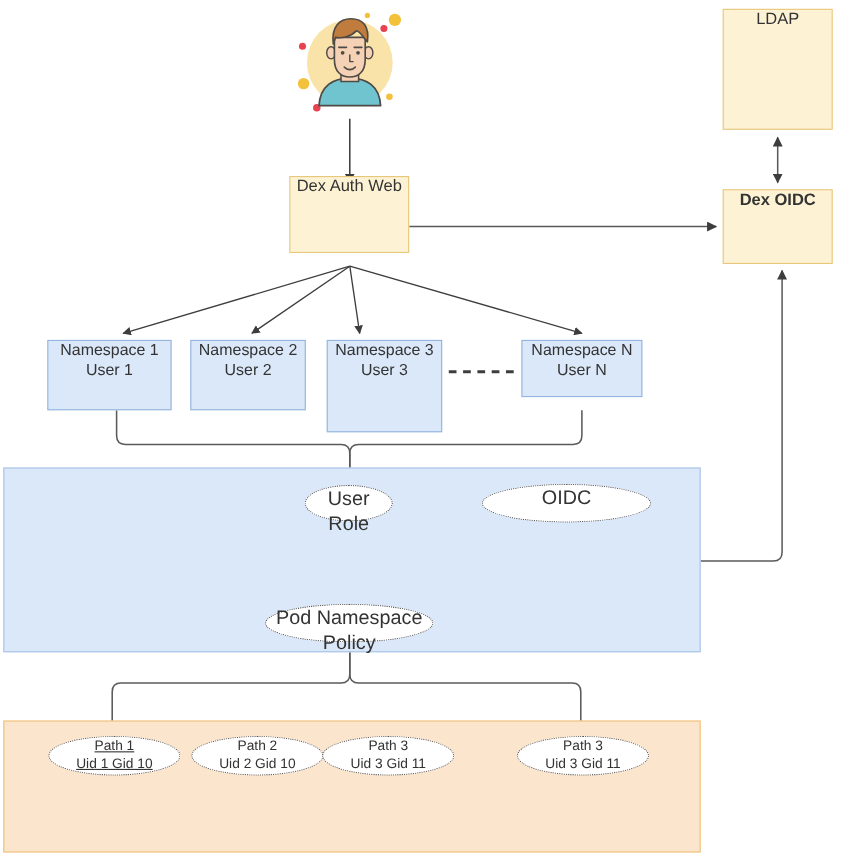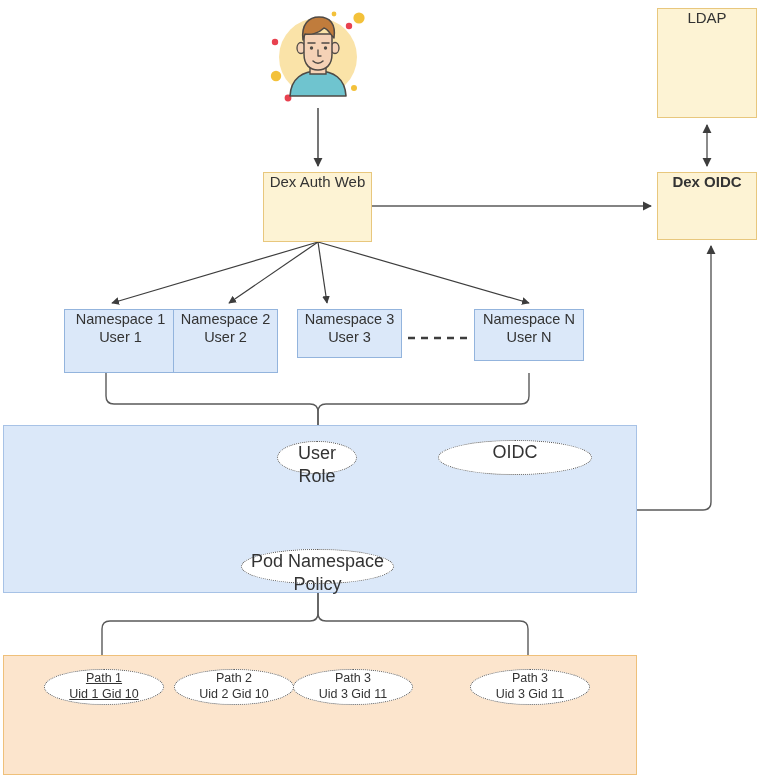--- a/index.html
+++ b/index.html
@@ -169,47 +169,47 @@
 
       <circle cx="53.5" cy="44" r="1.7" fill="#4f4a45"></circle>
       <circle cx="67.5" cy="44" r="1.7" fill="#4f4a45"></circle>
 
       <path d="M 60 46 L 60 52 L 63 52" stroke="#4f4a45" stroke-width="1.3" fill="none" stroke-linecap="round" stroke-linejoin="round"></path>
 
       <path d="M 55 57 C 58 60 62 60 65 57" stroke="#4f4a45" stroke-width="1.5" fill="none" stroke-linecap="round"></path>
     </svg>
   </div>
 
-  <div class="node rect-yellow" style="left:263px; top:172px; width:109px; height:70px;">
+  <div class="node rect-yellow" style="left:263px; top:160px; width:109px; height:70px;">
     <span>Dex Auth Web</span>
   </div>
 
   <div class="node rect-yellow" style="left:657px; top:8px; width:100px; height:110px;">
     <span>LDAP</span>
   </div>
 
   <div class="node rect-yellow" style="left:657px; top:172px; width:100px; height:68px;font-weight:bold;">
     <span>Dex OIDC</span>
   </div>
 
-  <div class="node rect-blue" style="left:64px; top:309px; width:113px; height:64px;">
+  <div class="node rect-blue" style="left:43px; top:309px; width:113px; height:64px;">
     <div>
       <span class="multi">Namespace 1</span>
       <span class="multi">User 1</span>
     </div>
   </div>
 
   <div class="node rect-blue" style="left:173px; top:309px; width:105px; height:64px;">
     <div>
       <span class="multi">Namespace 2</span>
       <span class="multi">User 2</span>
     </div>
   </div>
 
-  <div class="node rect-blue" style="left:297px; top:309px; width:105px; height:49px;">
+  <div class="node rect-blue" style="left:297px; top:309px; width:105px; height:84px;">
     <div>
       <span class="multi">Namespace 3</span>
       <span class="multi">User 3</span>
     </div>
   </div>
 
   <div class="node rect-blue" style="left:474px; top:309px; width:110px; height:52px;">
     <div>
       <span class="multi">Namespace N</span>
       <span class="multi">User N</span>

